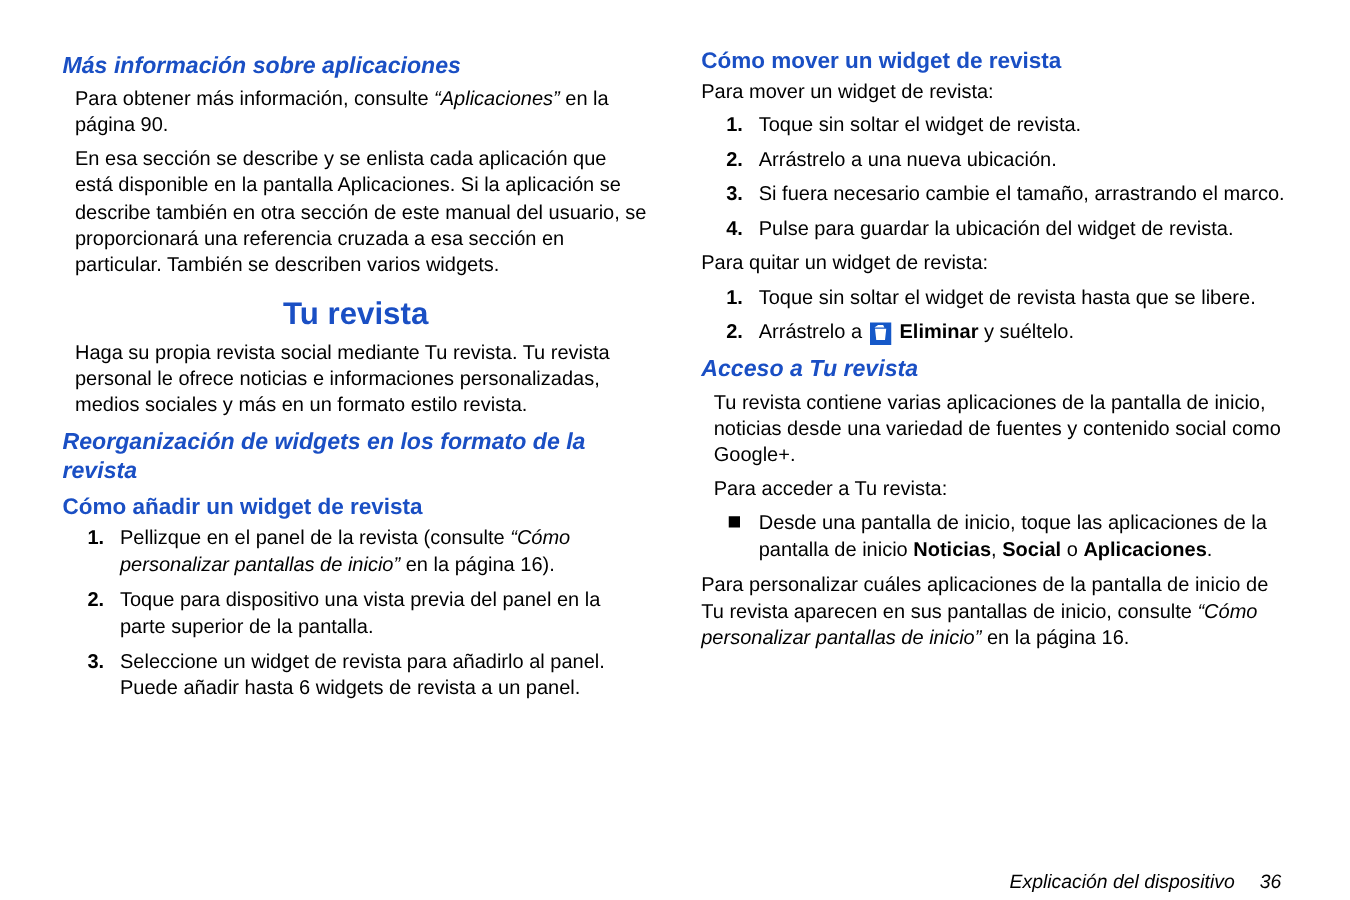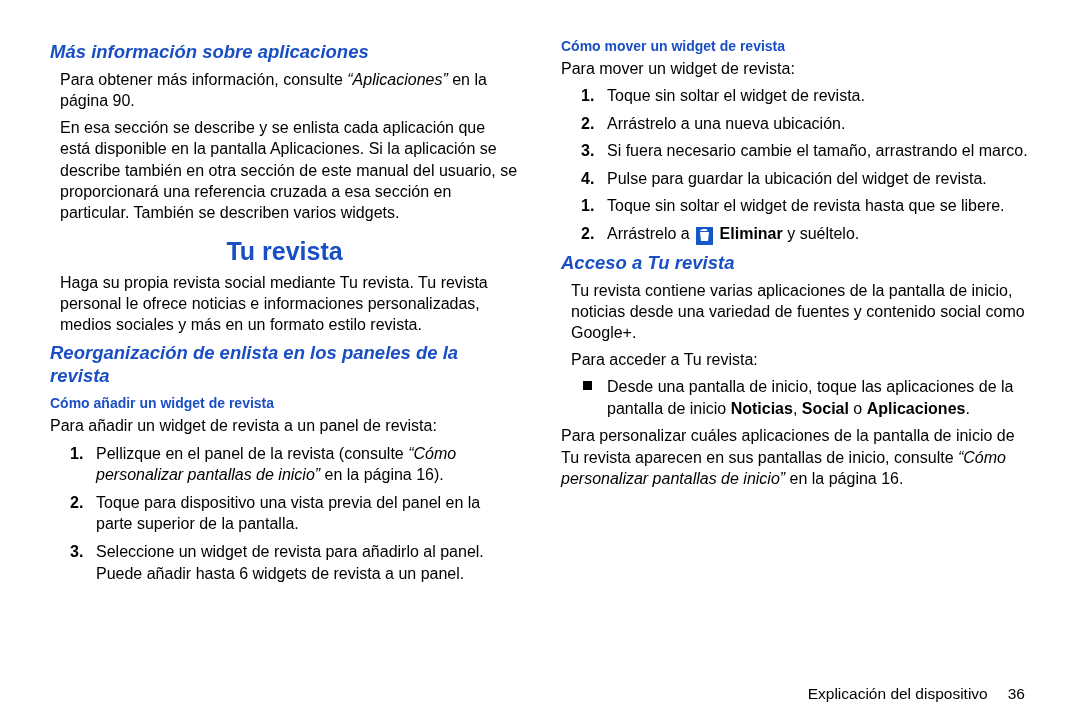--- a/index.html
+++ b/index.html
@@ -33,21 +33,21 @@
       color: #1a4fc4;
       font-weight: 700;
       font-size: 25px;
       margin-top: 14px;
       margin-bottom: 6px;
       text-align: center;
     }
     .h-sub-blue {
       color: #1a4fc4;
       font-weight: 700;
-      font-size: 14px;
+      font-size: 18px;
       margin-top: 8px;
       margin-bottom: 4px;
       font-family: Verdana, Arial, sans-serif;
     }
     p.body {
       font-size: 16px;
       line-height: 1.32;
       margin-bottom: 6px;
     }
     .indent { padding-left: 10px; }
@@ -99,44 +99,44 @@
       background: #1558c8;
       vertical-align: -3px;
       position: relative;
       margin: 0 2px;
       justify-content: center;
       align-items: center;
     }
     .trash-icon svg { width: 11px; height: 13px; }
     .footer {
       position: absolute;
-      bottom: 17px;
+      bottom: 5px;
       right: 55px;
       font-size: 15.5px;
+      font-style: italic;
     }
     .footer .pn { margin-left: 20px; }
   </style>
 </head>
 <body>
 
 <div class="columns">
 
   <div class="col">
     <div class="h-italic-blue">Más información sobre aplicaciones</div>
     <p class="body indent">
       <span>Para obtener más información, consulte </span><span class="em">“Aplicaciones” </span><span> en la página 90.</span>
     </p>
     <p class="body indent">En esa sección se describe y se enlista cada aplicación que está disponible en la pantalla Aplicaciones. Si la aplicación se describe también en otra sección de este manual del usuario, se proporcionará una referencia cruzada a esa sección en particular. También se describen varios widgets.</p>
 
     <div class="h-main-blue">Tu revista</div>
     <p class="body indent">Haga su propia revista social mediante Tu revista. Tu revista personal le ofrece noticias e informaciones personalizadas, medios sociales y más en un formato estilo revista.</p>
 
-    <div class="h-italic-blue">Reorganización de enlista en los paneles de la revista</div>
+    <div class="h-italic-blue">Reorganización de widgets en los formato de la revista</div>
     <div class="h-sub-blue">Cómo añadir un widget de revista</div>
-    <p class="body">Para añadir un widget de revista a un panel de revista:</p>
     <ol>
       <li>
         <span class="num">1.</span>
         <span>Pellizque en el panel de la revista (consulte </span><span class="em">“Cómo personalizar pantallas de inicio”</span><span> en la página 16).</span>
       </li>
       <li>
         <span class="num">2.</span>
         <span>Toque para dispositivo una vista previa del panel en la parte superior de la pantalla.</span>
       </li>
       <li>
@@ -149,20 +149,21 @@
   <div class="col">
     <div class="h-sub-blue" style="margin-top:0">Cómo mover un widget de revista</div>
     <p class="body">Para mover un widget de revista:</p>
     <ol>
       <li><span class="num">1.</span><span>Toque sin soltar el widget de revista.</span></li>
       <li><span class="num">2.</span><span>Arrástrelo a una nueva ubicación.</span></li>
       <li><span class="num">3.</span><span>Si fuera necesario cambie el tamaño, arrastrando el marco.</span></li>
       <li><span class="num">4.</span><span>Pulse para guardar la ubicación del widget de revista.</span></li>
     </ol>
 
+    <p class="body">Para quitar un widget de revista:</p>
     <ol>
       <li>
         <span class="num">1.</span>
         <span>Toque sin soltar el widget de revista hasta que se libere.</span>
       </li>
       <li>
         <span class="num">2.</span>
         <span>Arrástrelo a </span><span class="trash-icon">
             <svg viewBox="0 0 11 13">
               <path fill="#fff" d="M1 3h9l-1 9H2z M3.5 0h4l1 2h-8z"></path>

